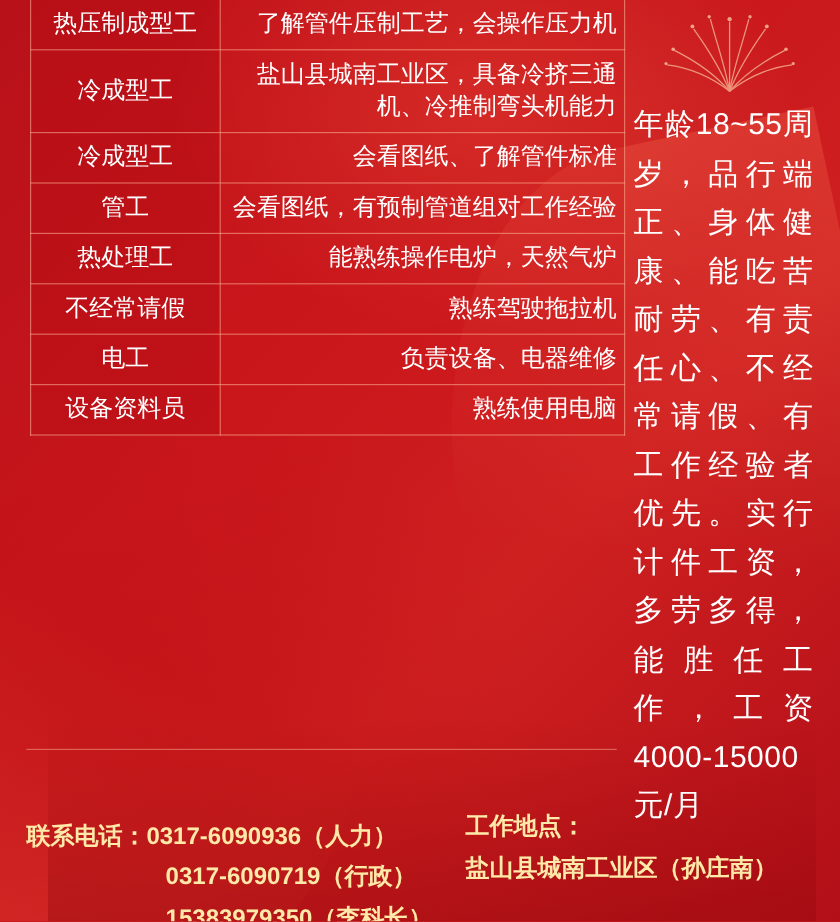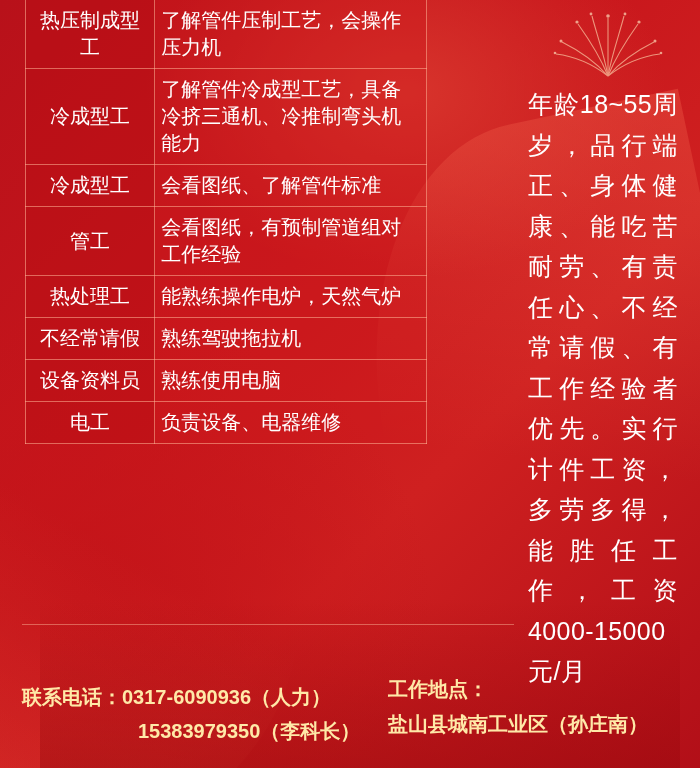--- a/index.html
+++ b/index.html
@@ -51,40 +51,40 @@
     width: 640px;
     height: 170px;
     background: linear-gradient(to top, rgba(150,8,12,0.45), rgba(190,15,20,0));
   }
 
   
   .job-table {
     position: absolute;
     left: 25px;
     top: 0;
-    width: 402px;
+    width: 496px;
     border-collapse: collapse;
   }
   .job-table td {
     border: 1px solid rgba(255,180,150,0.55);
     color: #ffffff;
     font-size: 20px;
     line-height: 1.35;
     text-align: center;
     vertical-align: middle;
     padding: 7px 6px;
     background: rgba(205,25,28,0.35);
   }
   .job-table td.col-post {
     width: 150px;
     background: rgba(185,14,20,0.45);
   }
   .job-table td.col-req {
     width: 336px;
-    text-align: left;
+    text-align: right;
   }
   .job-table tr:first-child td { border-top: none; }
 
   
   .side-note {
     position: absolute;
     left: 528px;
     top: 84px;
     width: 150px;
     color: #ffffff;
@@ -178,55 +178,56 @@
   </svg>
 
   <table class="job-table">
     <tbody>
       <tr>
         <td class="col-post">热压制成型工</td>
         <td class="col-req">了解管件压制工艺，会操作压力机</td>
       </tr>
       <tr>
         <td class="col-post">冷成型工</td>
-        <td class="col-req">了解管件冷成型工艺，具备冷挤三通机、冷推制弯头机能力</td>
+        <td class="col-req">盐山县城南工业区，具备冷挤三通机、冷推制弯头机能力</td>
       </tr>
       <tr>
         <td class="col-post">冷成型工</td>
         <td class="col-req">会看图纸、了解管件标准</td>
       </tr>
       <tr>
         <td class="col-post">管工</td>
         <td class="col-req">会看图纸，有预制管道组对工作经验</td>
       </tr>
       <tr>
         <td class="col-post">热处理工</td>
         <td class="col-req">能熟练操作电炉，天然气炉</td>
       </tr>
       <tr>
         <td class="col-post">不经常请假</td>
         <td class="col-req">熟练驾驶拖拉机</td>
       </tr>
       <tr>
+        <td class="col-post">电工</td>
+        <td class="col-req">负责设备、电器维修</td>
+      </tr>
+      <tr>
         <td class="col-post">设备资料员</td>
         <td class="col-req">熟练使用电脑</td>
       </tr>
-      <tr>
-        <td class="col-post">电工</td>
-        <td class="col-req">负责设备、电器维修</td>
-      </tr>
     </tbody>
   </table>
 
   <div class="side-note">年龄18~55周岁，品行端正、身体健康、能吃苦耐劳、有责任心、不经常请假、有工作经验者优先。实行计件工资，多劳多得，能胜任工作，工资4000-15000元/月</div>
 
   <div class="divider"></div>
 
   <div class="contact">
     <div class="line"><span>联系电话：</span><span>0317-6090936（人力）</span></div>
+    <div class="line indent"><span>0317-6090719（行政）</span></div>
     <div class="line indent"><span>15383979350（李科长）</span></div>
   </div>
 
   <div class="location">
     <div>工作地点：</div>
     <div>盐山县城南工业区（孙庄南）</div>
   </div>
 
 </div>
 

